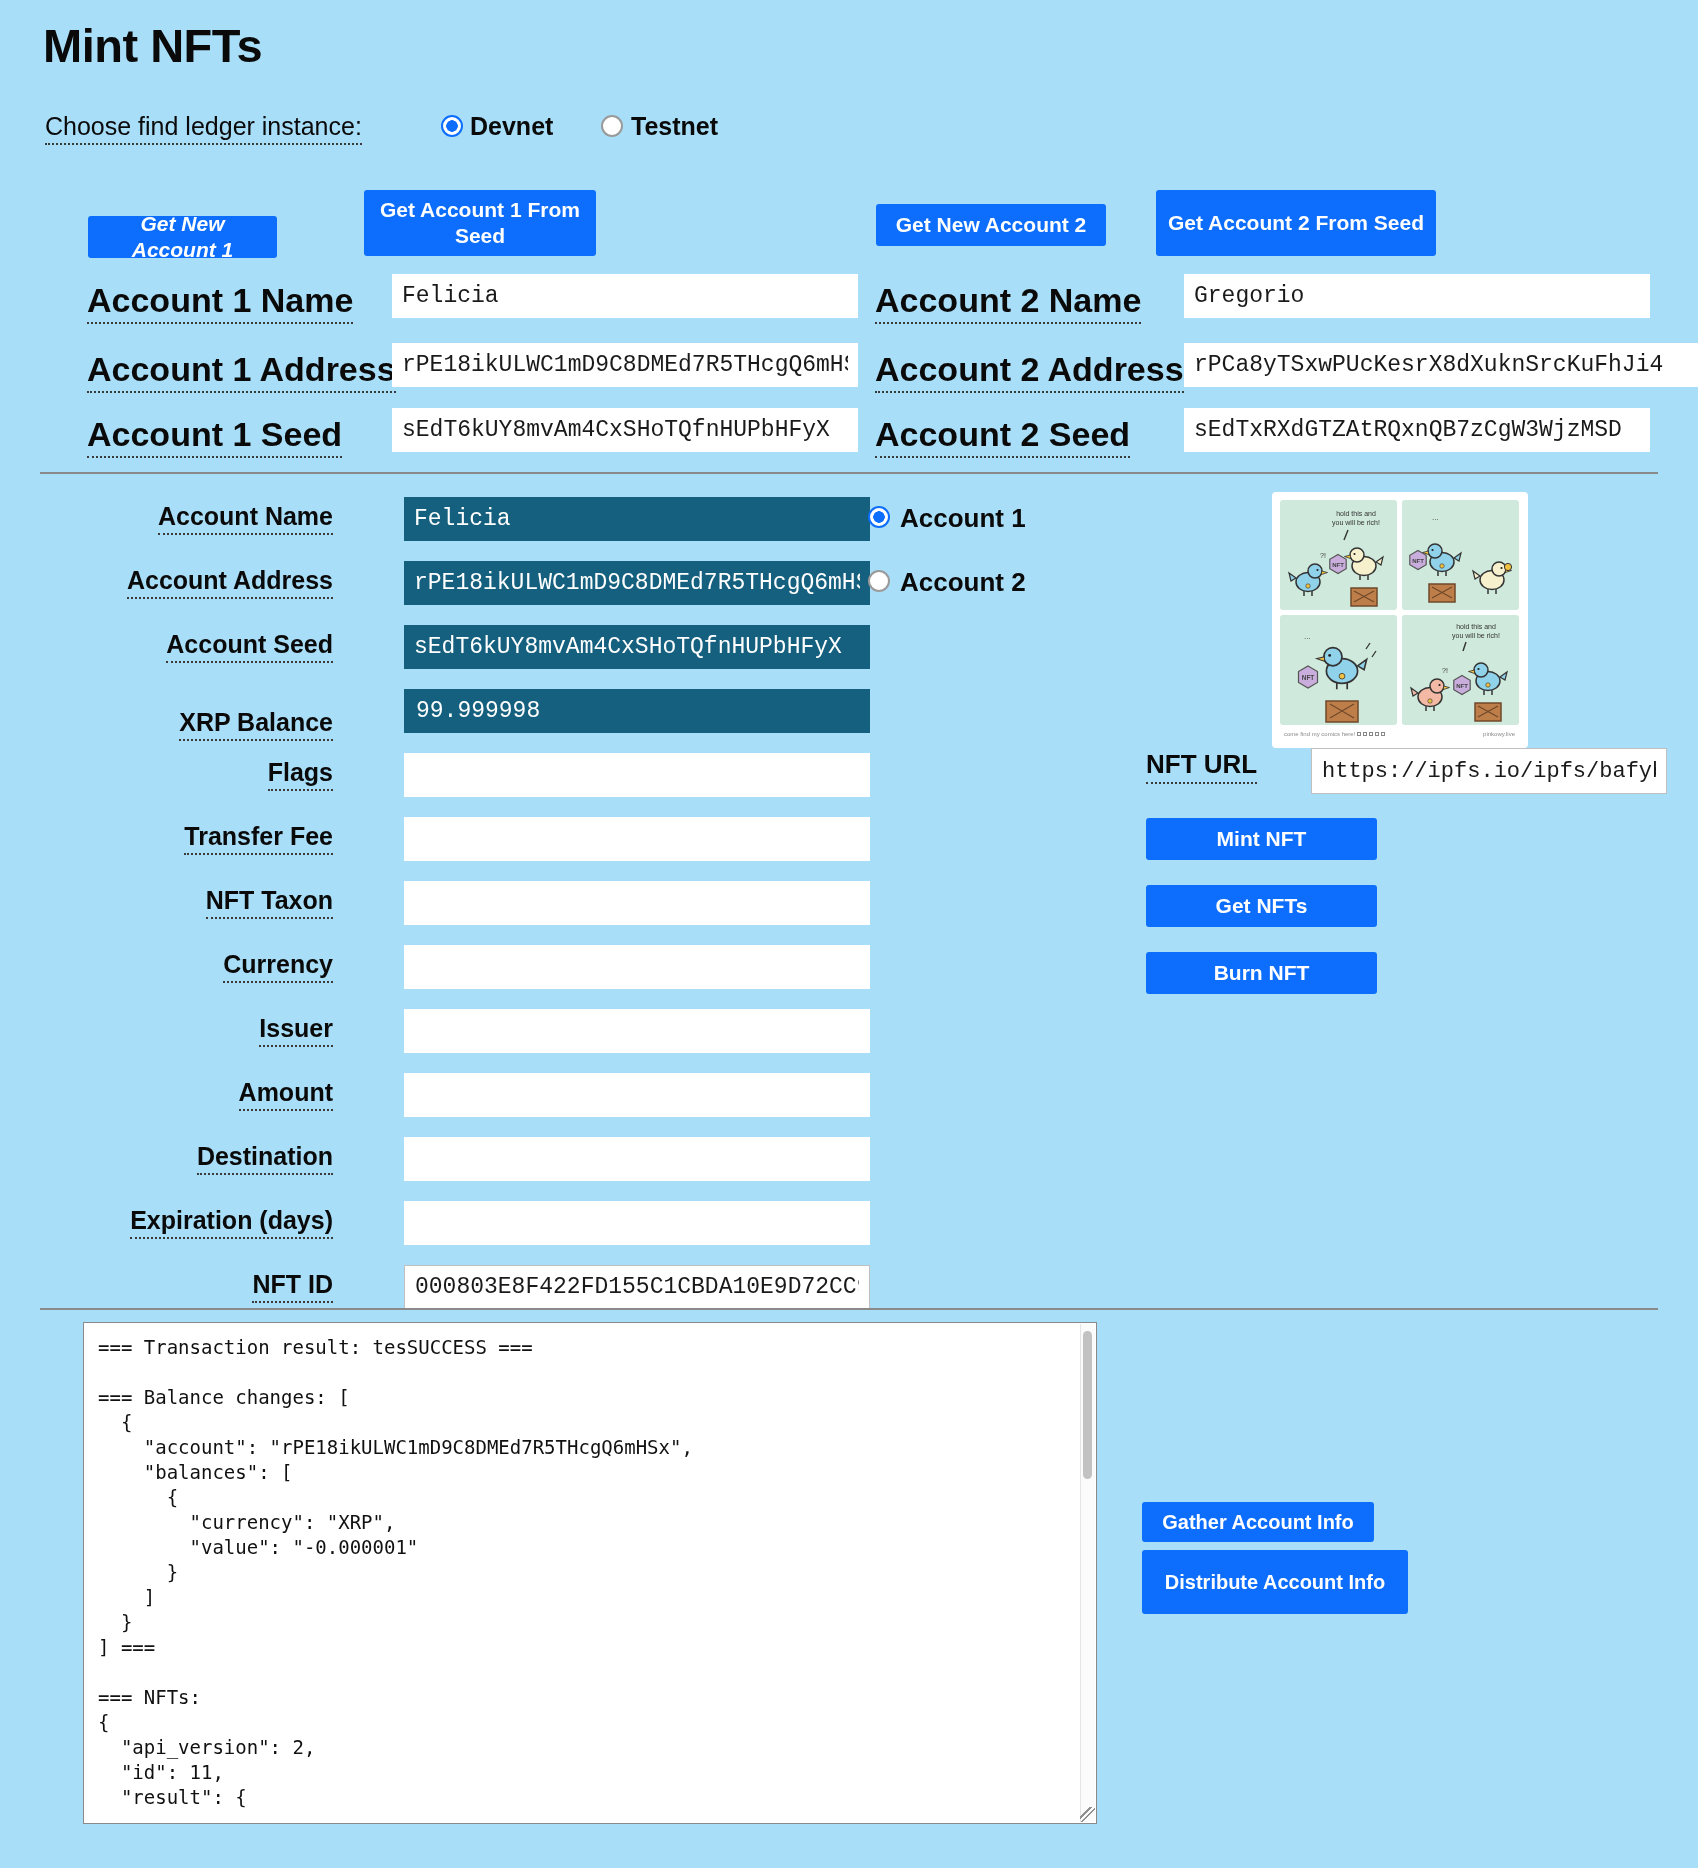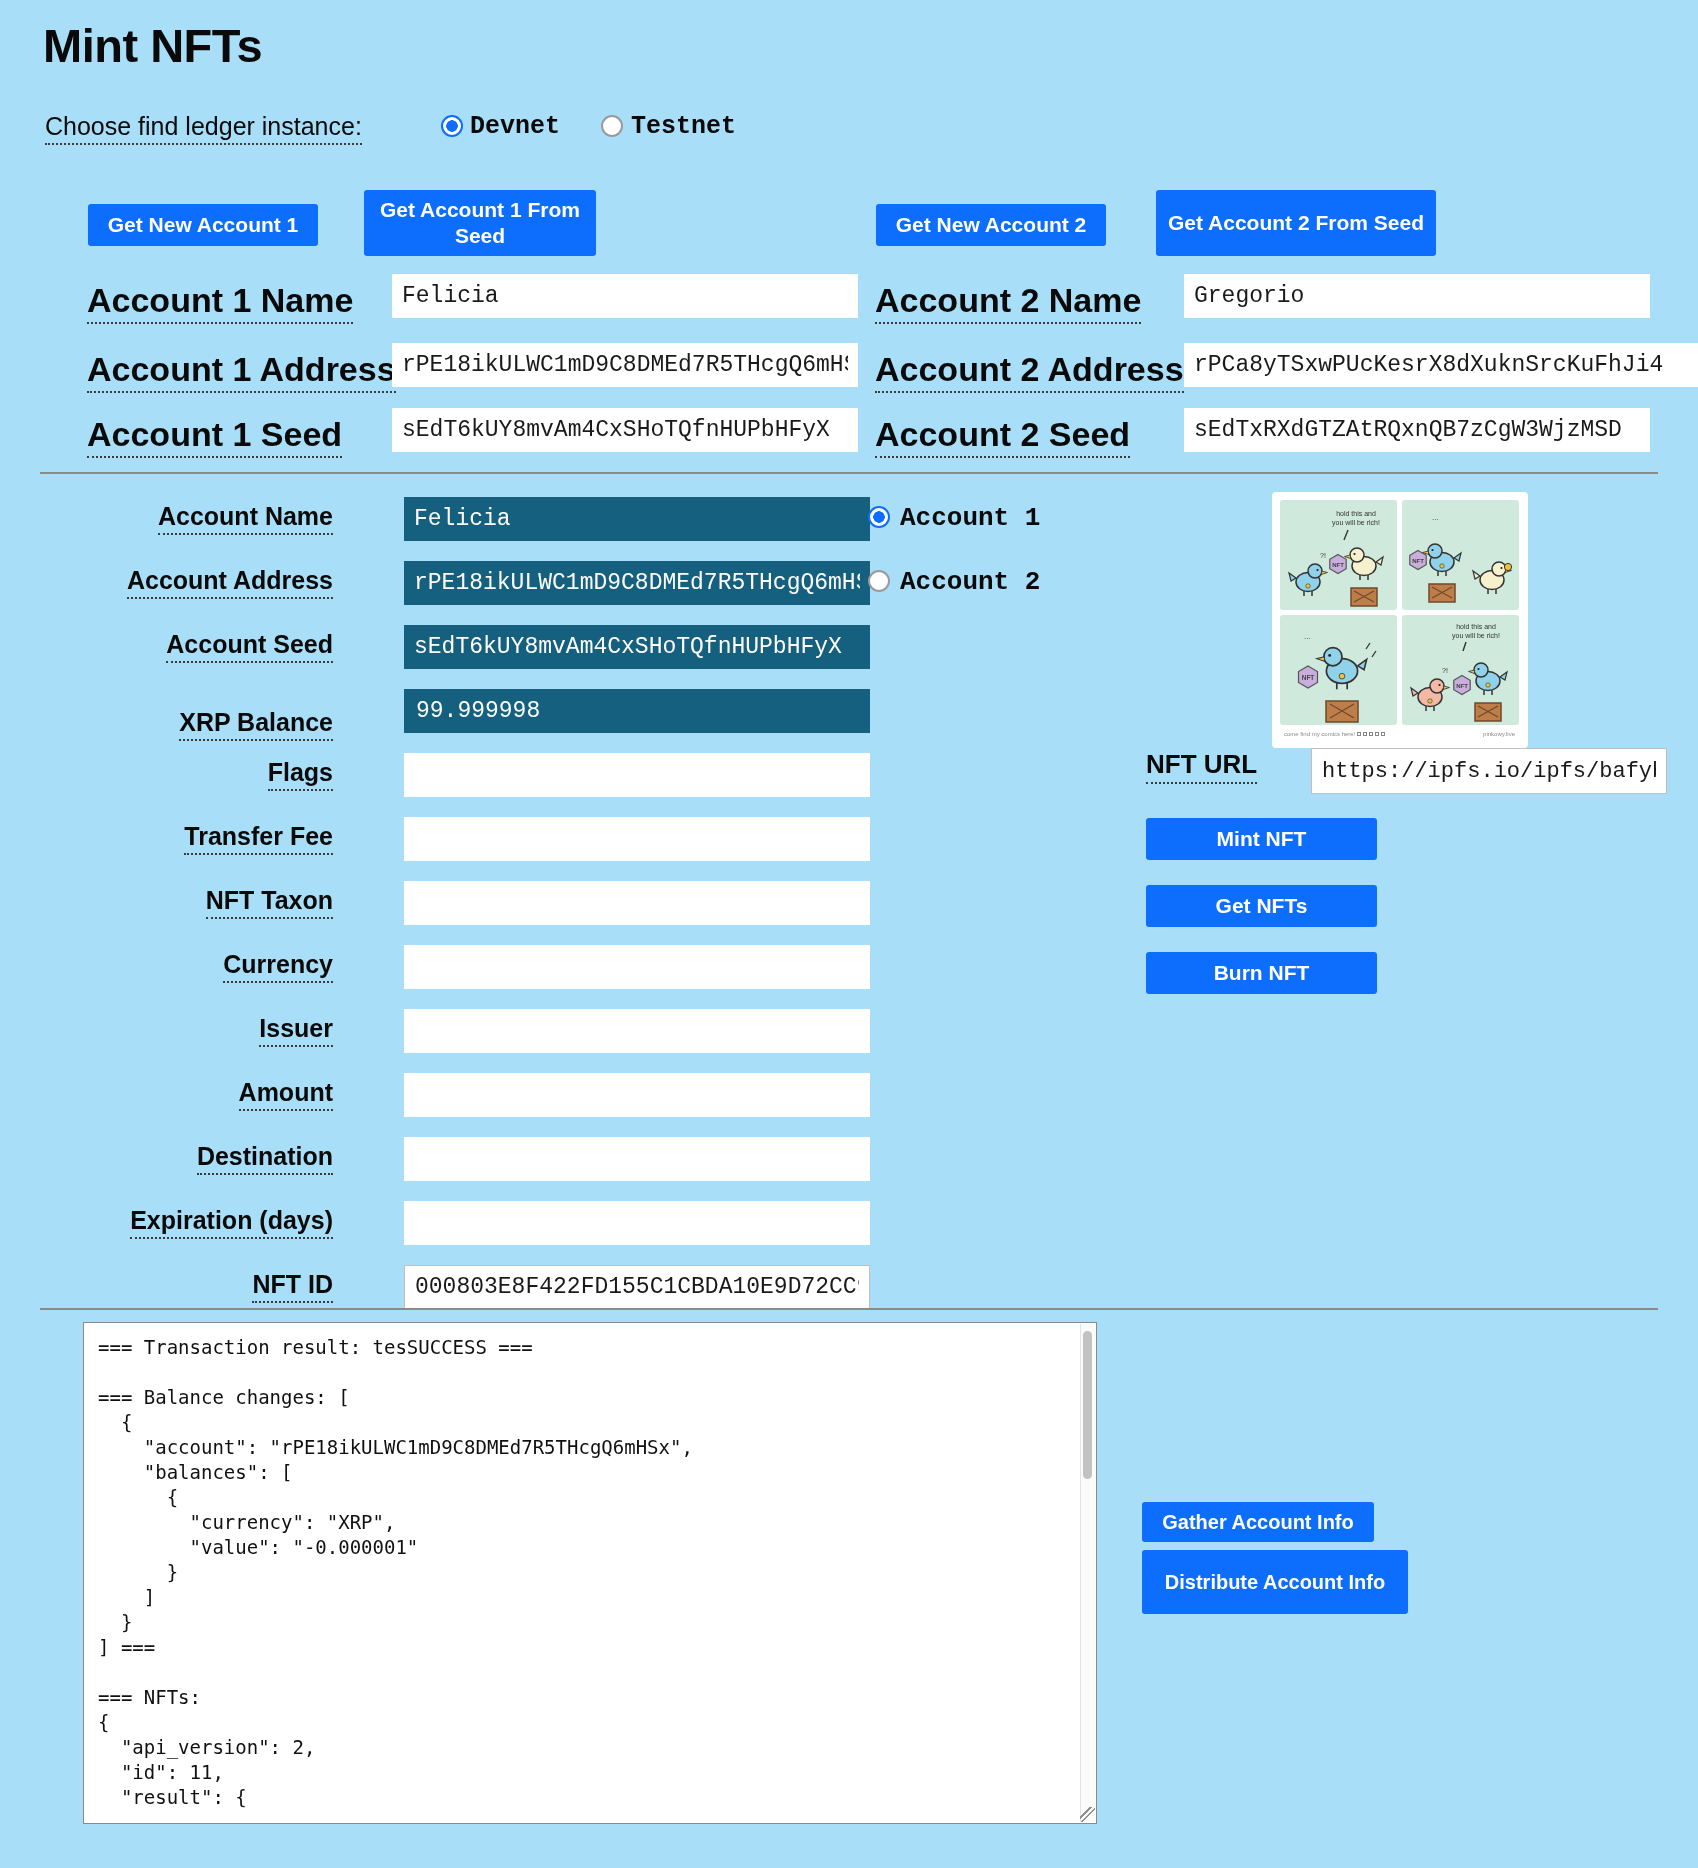--- a/index.html
+++ b/index.html
@@ -30,21 +30,21 @@
   .inp.dark { background:#15607e; color:#ffffff; }
   .radio {
     position:absolute; width:22px; height:22px; border-radius:50%;
     appearance:none; -webkit-appearance:none; margin:0; cursor:pointer;
     background:#fff; border:2px solid #9a9a9a;
   }
   .radio:checked {
     border:2.5px solid #0d6efd;
     background:radial-gradient(circle, #0d6efd 5.5px, #fff 6px);
   }
-  .radlbl { position:absolute; font-weight:700; font-size:25px; white-space:nowrap;font-family:Liberation Mono, monospace; }
+  .radlbl { position:absolute; font-weight:700; font-size:25px; white-space:nowrap; }
   .divider { position:absolute; left:40px; width:1618px; height:0; border-top:2px solid #8a8a8a; }
   .nft-frame {
     position:absolute; left:1272px; top:492px; width:256px; height:256px;
     background:#fff; border-radius:4px; padding:8px;
     display:grid; grid-template-columns:117px 117px; grid-template-rows:110px 110px 8px; gap:5px;
   }
   .nft-frame svg { display:block; }
   .caption-row { grid-column:1 / span 2; display:flex; justify-content:space-between; align-items:center; padding:0 4px; }
   .cap { font-size:6px; color:#8a8a8a; white-space:nowrap; display:flex; align-items:center; gap:2px; }
   .sq { display:inline-block; width:4px; height:4px; border:1px solid #888; }
@@ -65,21 +65,21 @@
 <body>
 
 <div class="title">Mint NFTs</div>
 
 <div class="plain" style="left:45px;top:112px;"><span>Choose find ledger instance:</span></div>
 <input type="radio" name="ledger" class="radio" style="left: 441px; top: 115px;" checked="true">
 <div class="radlbl" style="left:470px;top:112px;">Devnet</div>
 <input type="radio" name="ledger" class="radio" style="left: 601px; top: 115px;">
 <div class="radlbl" style="left:631px;top:112px;">Testnet</div>
 
-<button class="btn" style="left:88px;top:204px;width:230px;height:42px;">Get New Account 1</button>
+<button class="btn" style="left:88px;top:216px;width:189px;height:42px;font-style:italic;">Get New Account 1</button>
 <button class="btn" style="left:364px;top:190px;width:232px;height:66px;">Get Account 1 From Seed</button>
 <button class="btn" style="left:876px;top:204px;width:230px;height:42px;">Get New Account 2</button>
 <button class="btn" style="left:1156px;top:190px;width:280px;height:66px;">Get Account 2 From Seed</button>
 
 <div class="lbl" style="left:87px;top:281px;"><span>Account 1 Name</span></div>
 <input class="inp" style="left: 364px; top: 274px; width: 466px;" value="Felicia">
 <div class="lbl" style="left:87px;top:350px;"><span>Account 1 Address</span></div>
 <input class="inp" style="left: 364px; top: 343px; width: 466px;" value="rPE18ikULWC1mD9C8DMEd7R5THcgQ6mHSx">
 <div class="lbl" style="left:87px;top:415px;"><span>Account 1 Seed</span></div>
 <input class="inp" style="left: 364px; top: 408px; width: 466px;" value="sEdT6kUY8mvAm4CxSHoTQfnHUPbHFyX">

